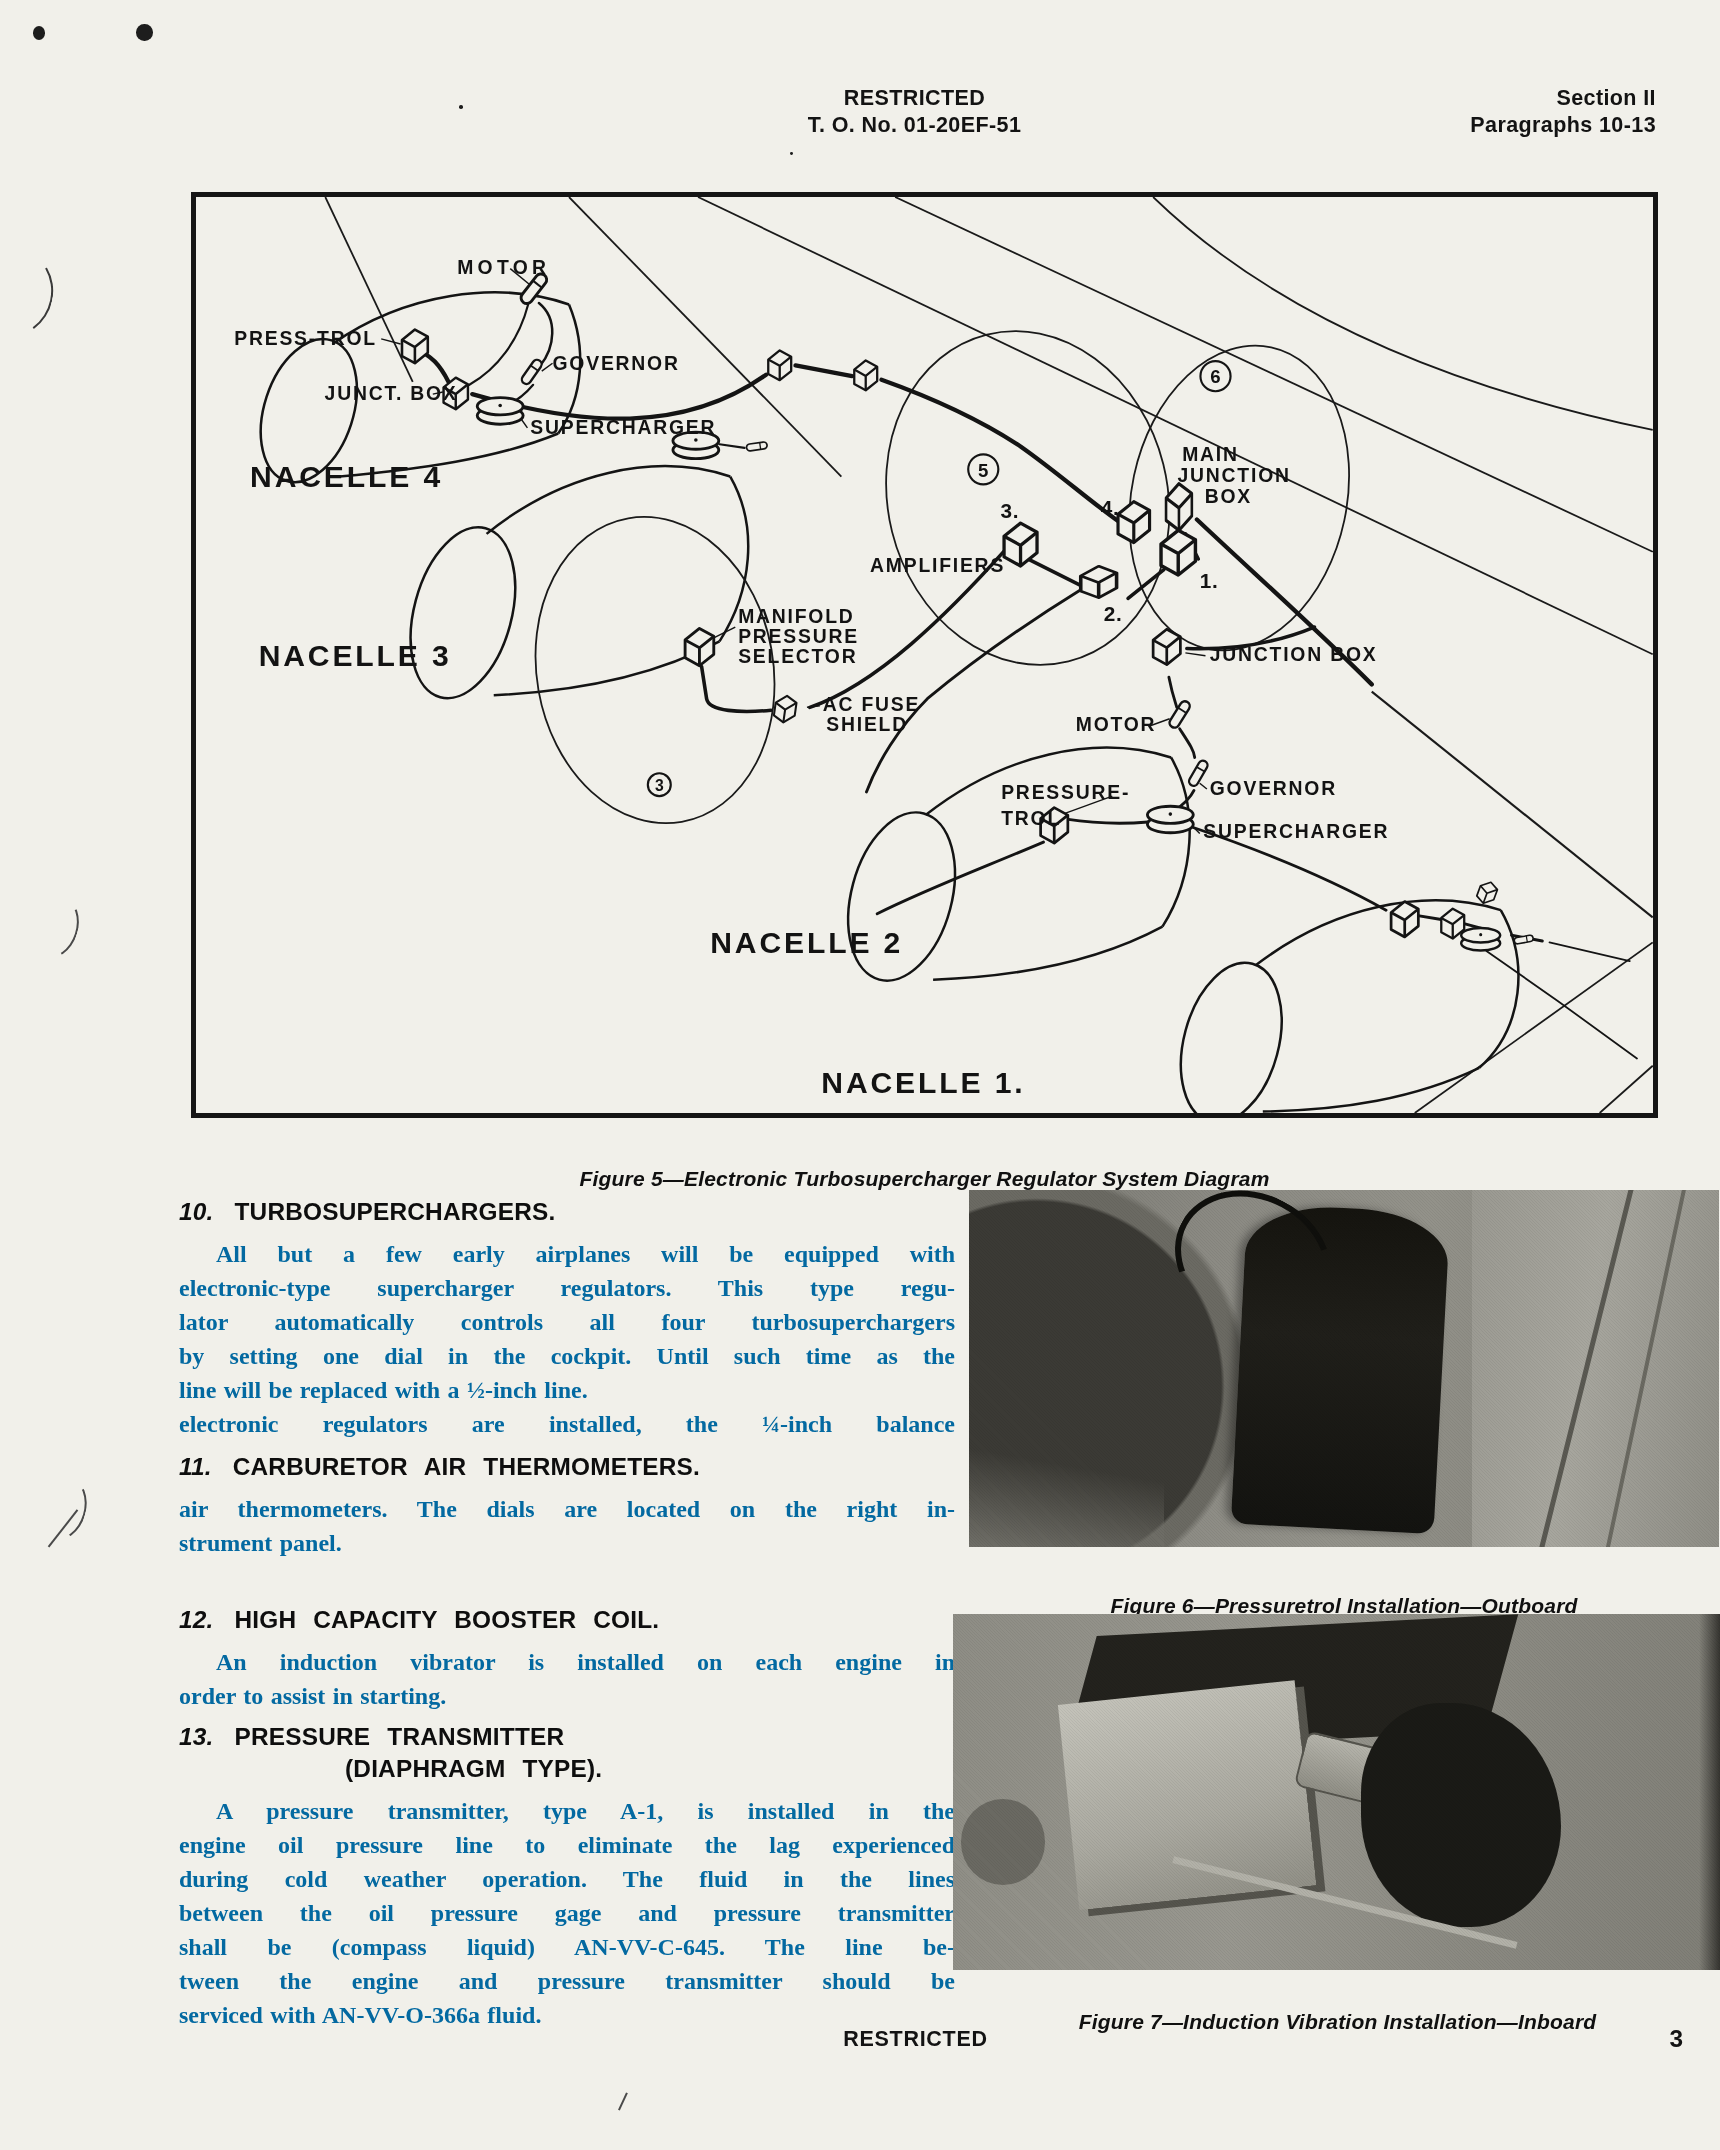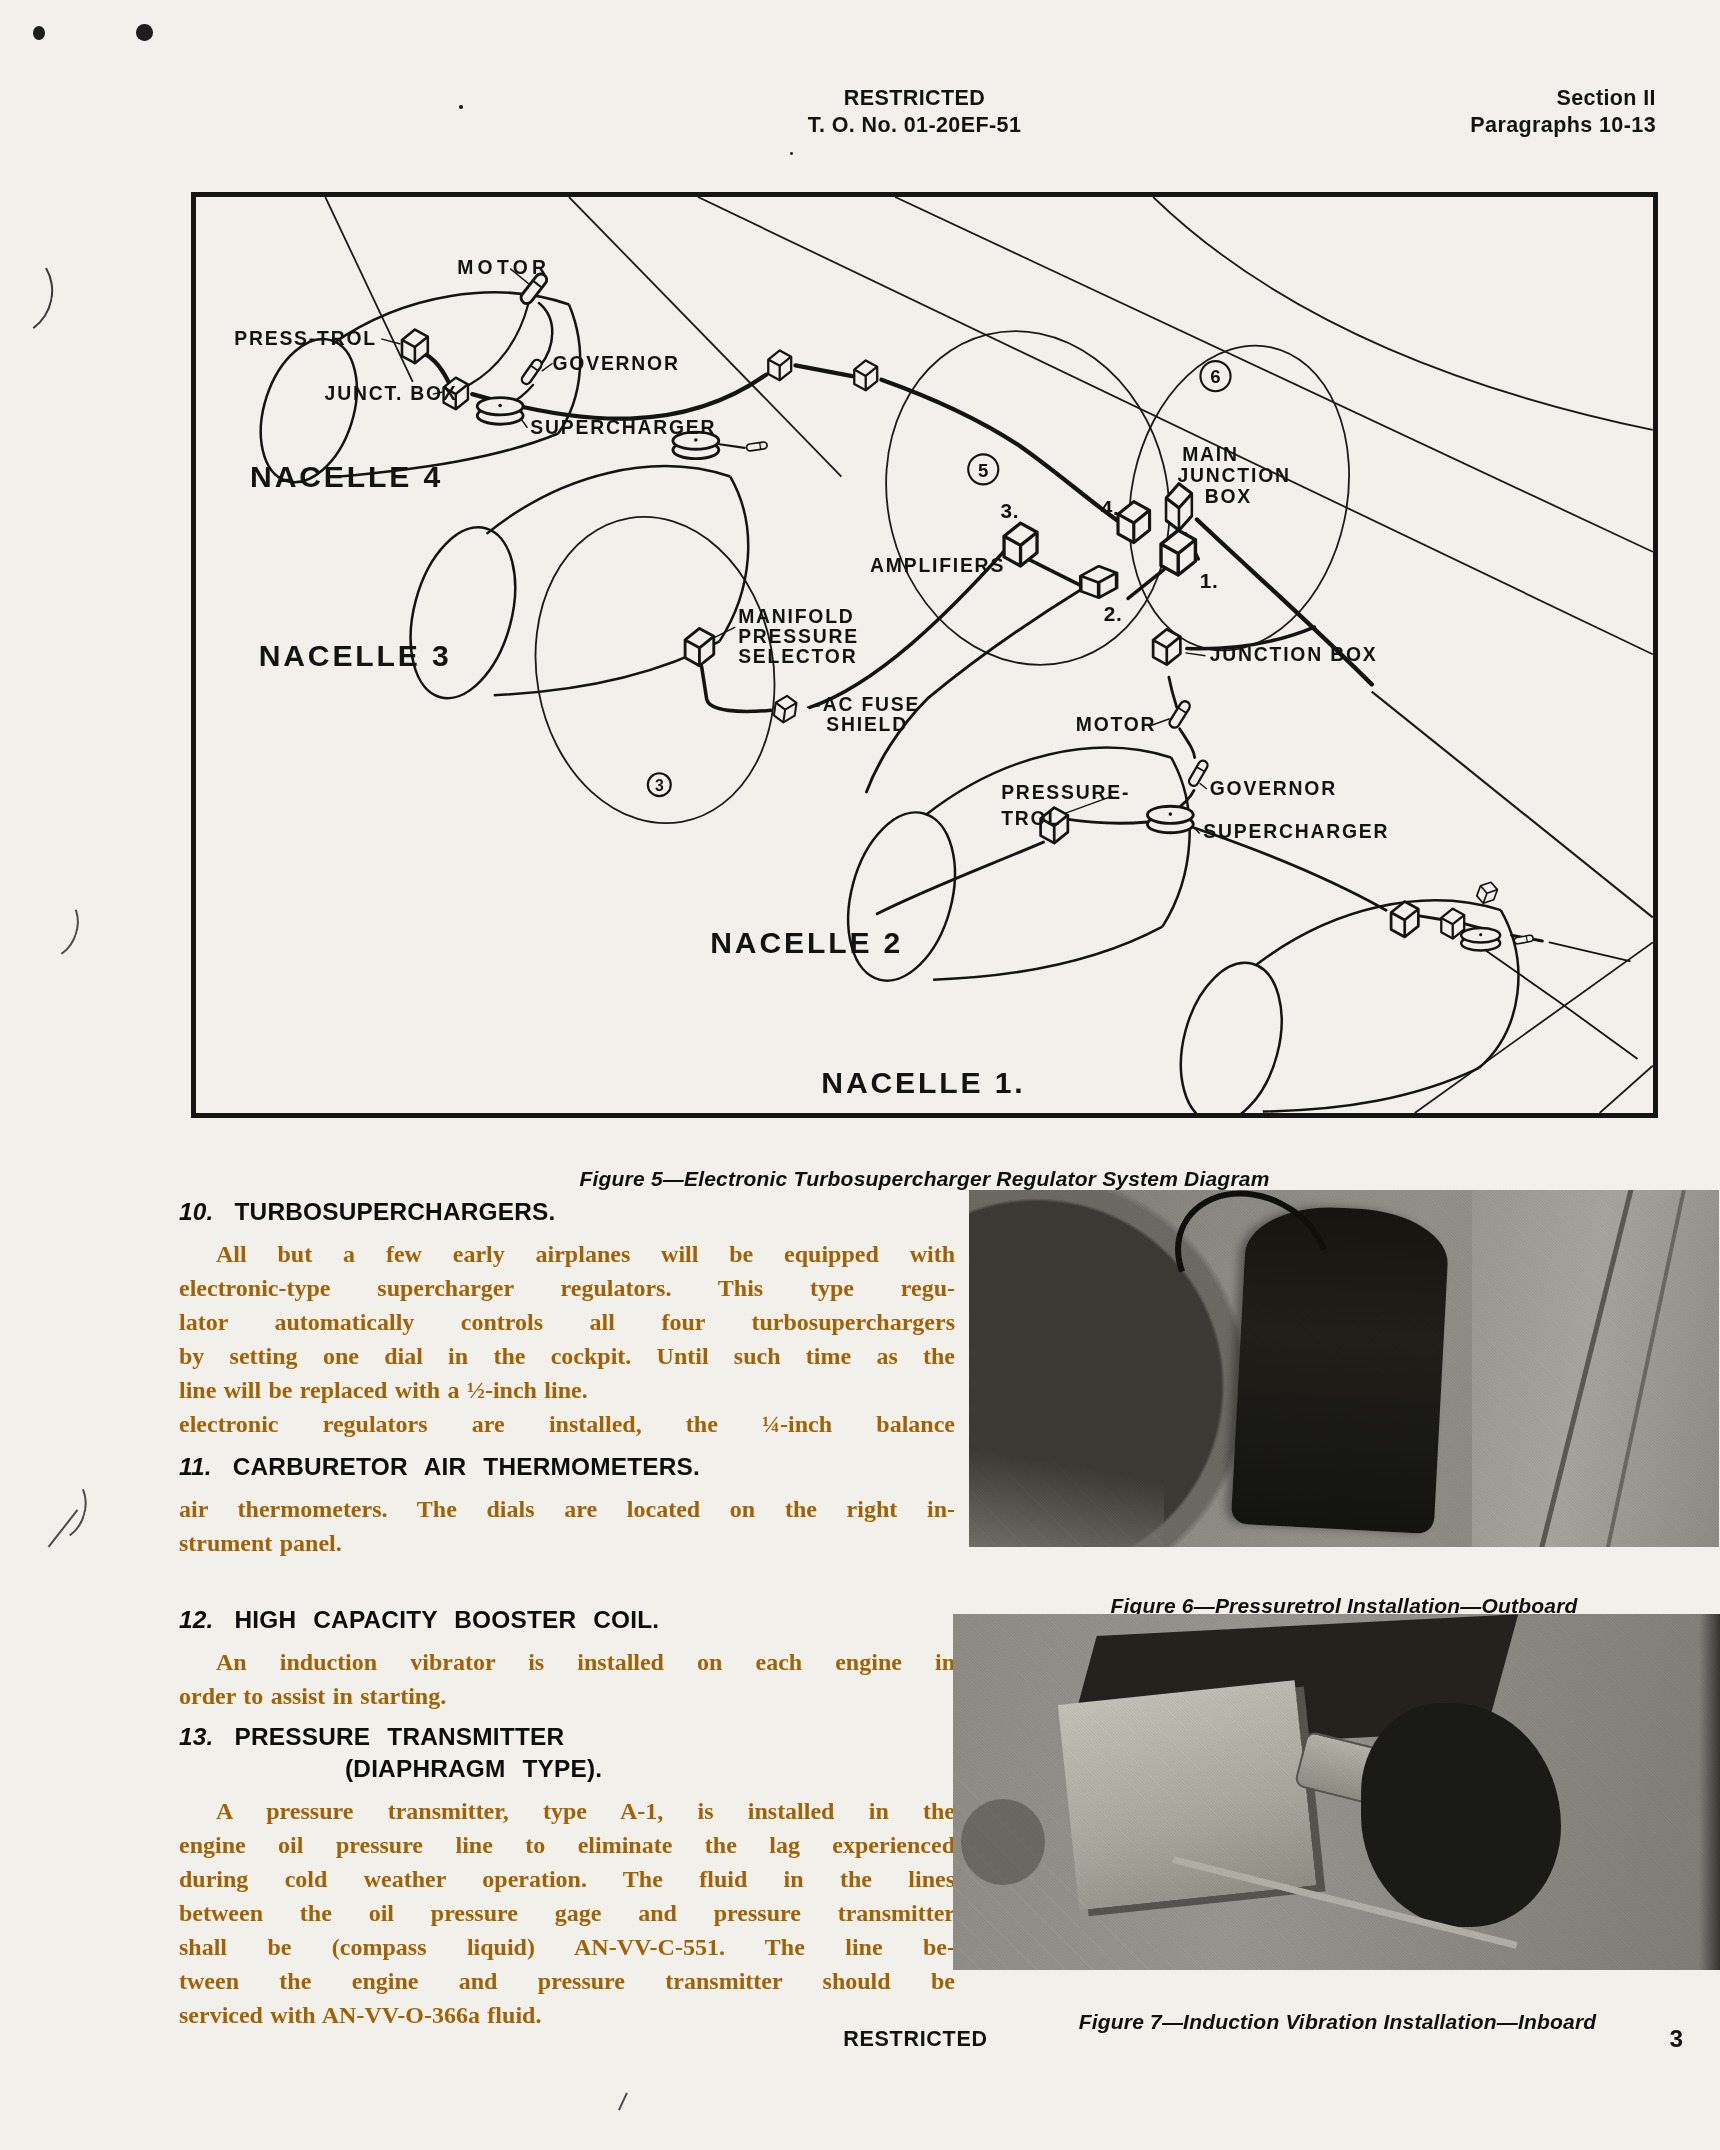--- a/index.html
+++ b/index.html
@@ -32,21 +32,21 @@
   .dl-num{font-size:29px;letter-spacing:1px;}
   .dl-circ{font-size:26px;letter-spacing:0;}
 
   
   .sec{left:179px;width:776px;}
   .sec-head{font:700 24.4px/32px "Liberation Sans",sans-serif;letter-spacing:0.2px;
             word-spacing:10px;color:#0e0e0e;margin-bottom:8.6px;}
   .sec-head .num{margin-right:21px;font-style:italic;}
   .sec-head .t2{display:block;padding-left:166px;}
   .bl{font-family:"Liberation Serif",serif;font-weight:600;font-size:24px;
-      line-height:34px;color:#a16207;text-align:justify;text-align-last:justify;
+      line-height:34px;color:#0369a1;text-align:justify;text-align-last:justify;
       word-spacing:1.4px;}
   .bl.first{text-indent:37px;}
   .bl.last{text-align-last:left;}
   .sec10{top:1196px;} .sec11{top:1451px;} .sec12{top:1604px;} .sec13{top:1721px;}
 
   
   .photo{overflow:hidden;background:#8d8c84;}
   .photo *{position:absolute;}
   .photo::after{content:"";position:absolute;inset:0;
      background:repeating-linear-gradient(45deg,rgba(0,0,0,.05) 0 0.7px,transparent 0.7px 2.2px);}
@@ -303,21 +303,21 @@
   <div class="bl first">An induction vibrator is installed on each engine in</div>
   <div class="bl last">order to assist in starting.</div>
 </div>
 
 <div class="abs sec sec13">
   <div class="sec-head"><span class="num">13.</span><span>PRESSURE TRANSMITTER</span><span class="t2">(DIAPHRAGM TYPE).</span></div>
   <div class="bl first">A pressure transmitter, type A-1, is installed in the</div>
   <div class="bl">engine oil pressure line to eliminate the lag experienced</div>
   <div class="bl">during cold weather operation. The fluid in the lines</div>
   <div class="bl">between the oil pressure gage and pressure transmitter</div>
-  <div class="bl">shall be (compass liquid) AN-VV-C-551. The line be-</div>
+  <div class="bl">shall be (compass liquid) AN-VV-C-645. The line be-</div>
   <div class="bl">tween the engine and pressure transmitter should be</div>
   <div class="bl last">serviced with AN-VV-O-366a fluid.</div>
 </div>
 
 <div class="abs photo photo6">
   <div class="p6-base"></div>
   <div class="p6-ring"></div>
   <div class="p6-shadowL"></div>
   <div class="p6-unit"></div>
   <div class="p6-hose"></div>

